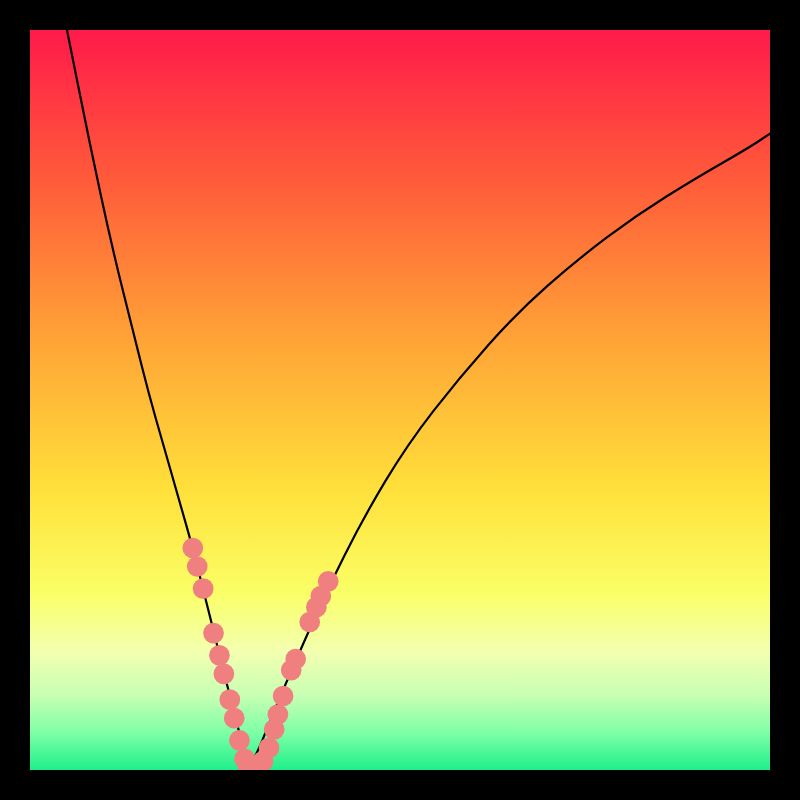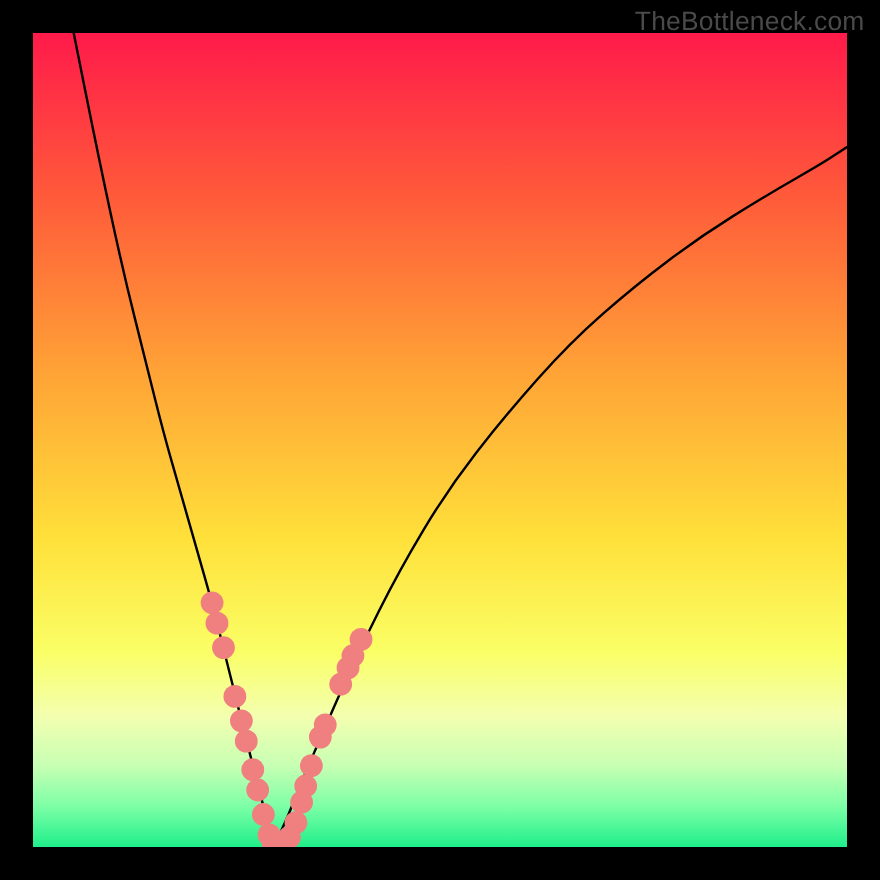--- a/index.html
+++ b/index.html
@@ -34,21 +34,20 @@
     top: 30px;
     width: 740px;
     height: 740px;
     display: block;
   }
 </style>
 </head>
 <body>
 
 <div class="frame">
-  <div class="watermark">TheBottleneck.com</div>
 
   <svg class="chart" viewBox="0 0 100 100" preserveAspectRatio="none">
     <defs>
       <linearGradient id="bg-grad" x1="0" y1="0" x2="0" y2="1">
           <stop offset="0%" stop-color="#ff1a4a"></stop>
           <stop offset="20%" stop-color="#ff5a3a"></stop>
           <stop offset="42%" stop-color="#ffa436"></stop>
           <stop offset="62%" stop-color="#ffe03a"></stop>
           <stop offset="76%" stop-color="#faff66"></stop>
           <stop offset="84%" stop-color="#f3ffb0"></stop>

